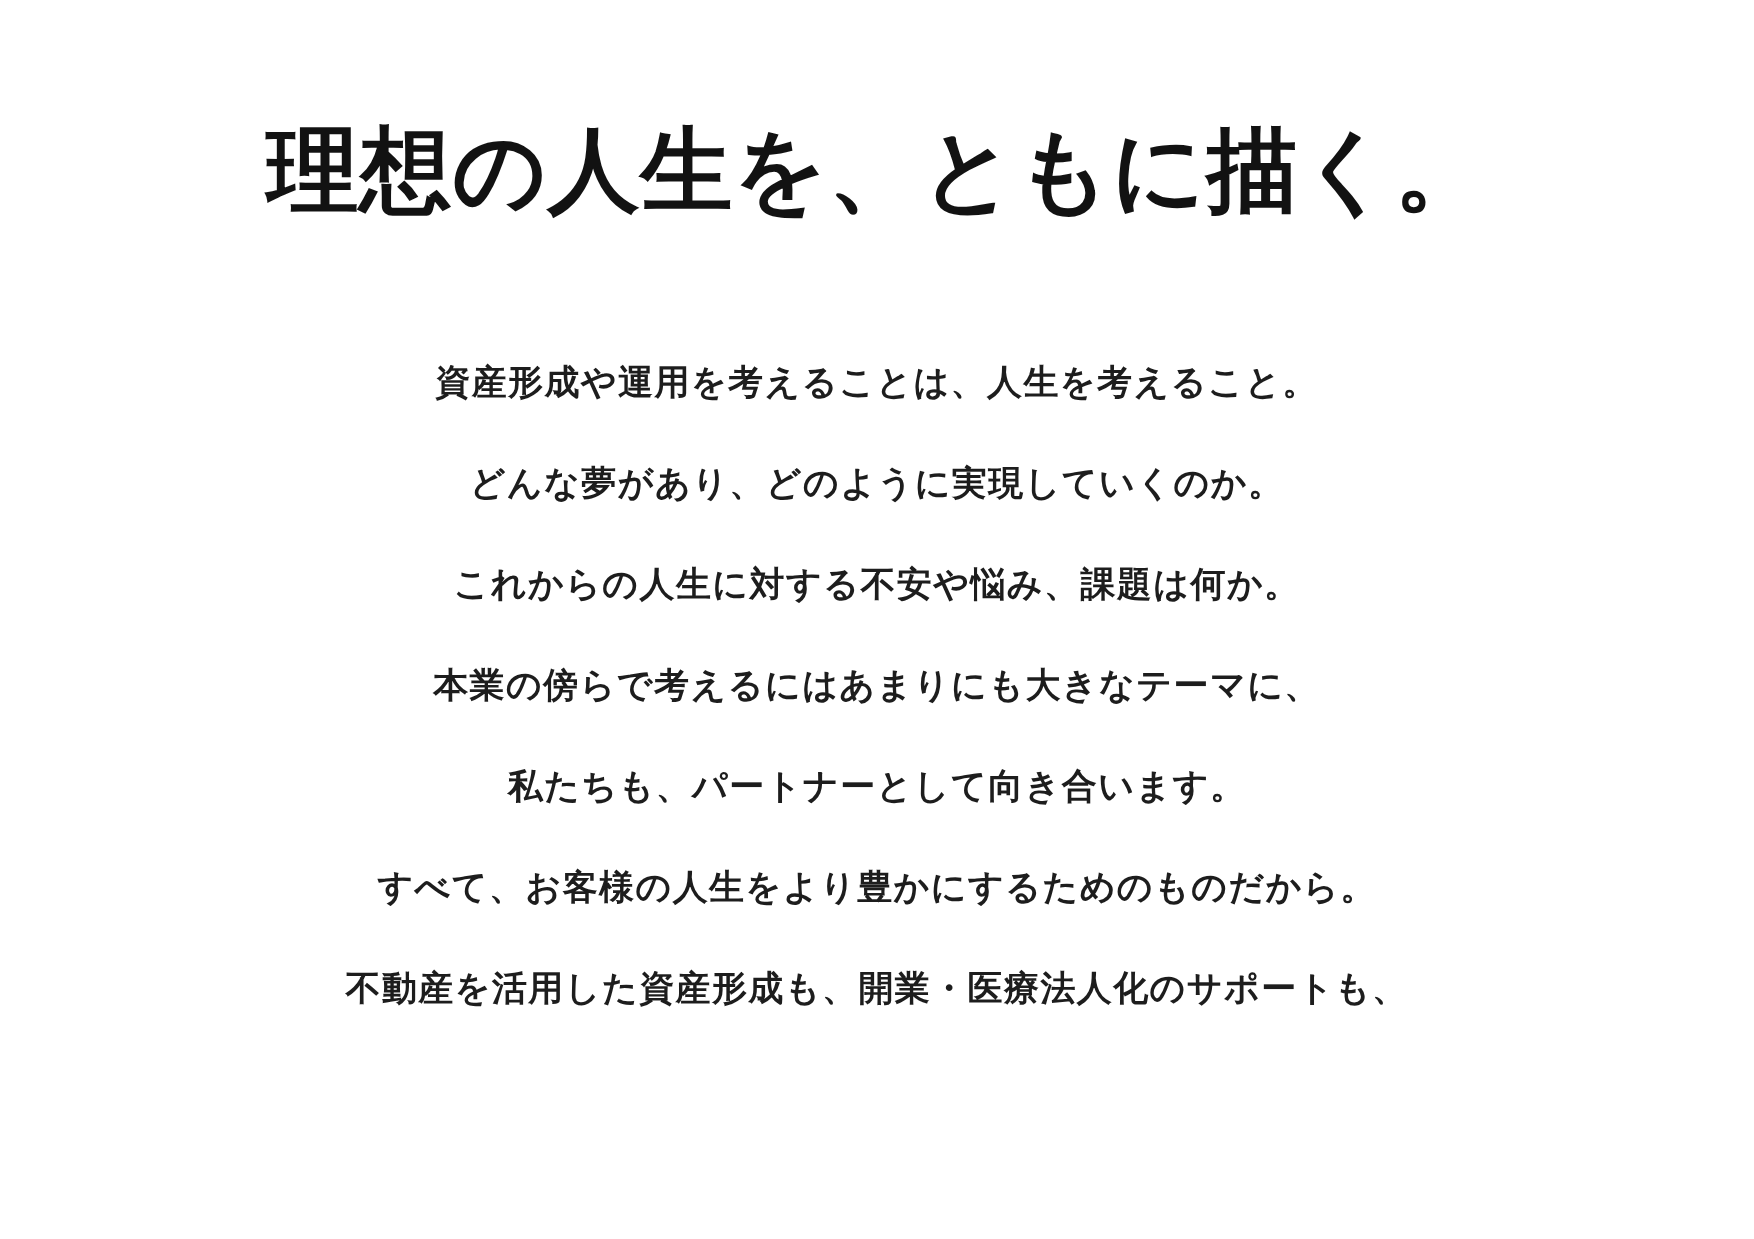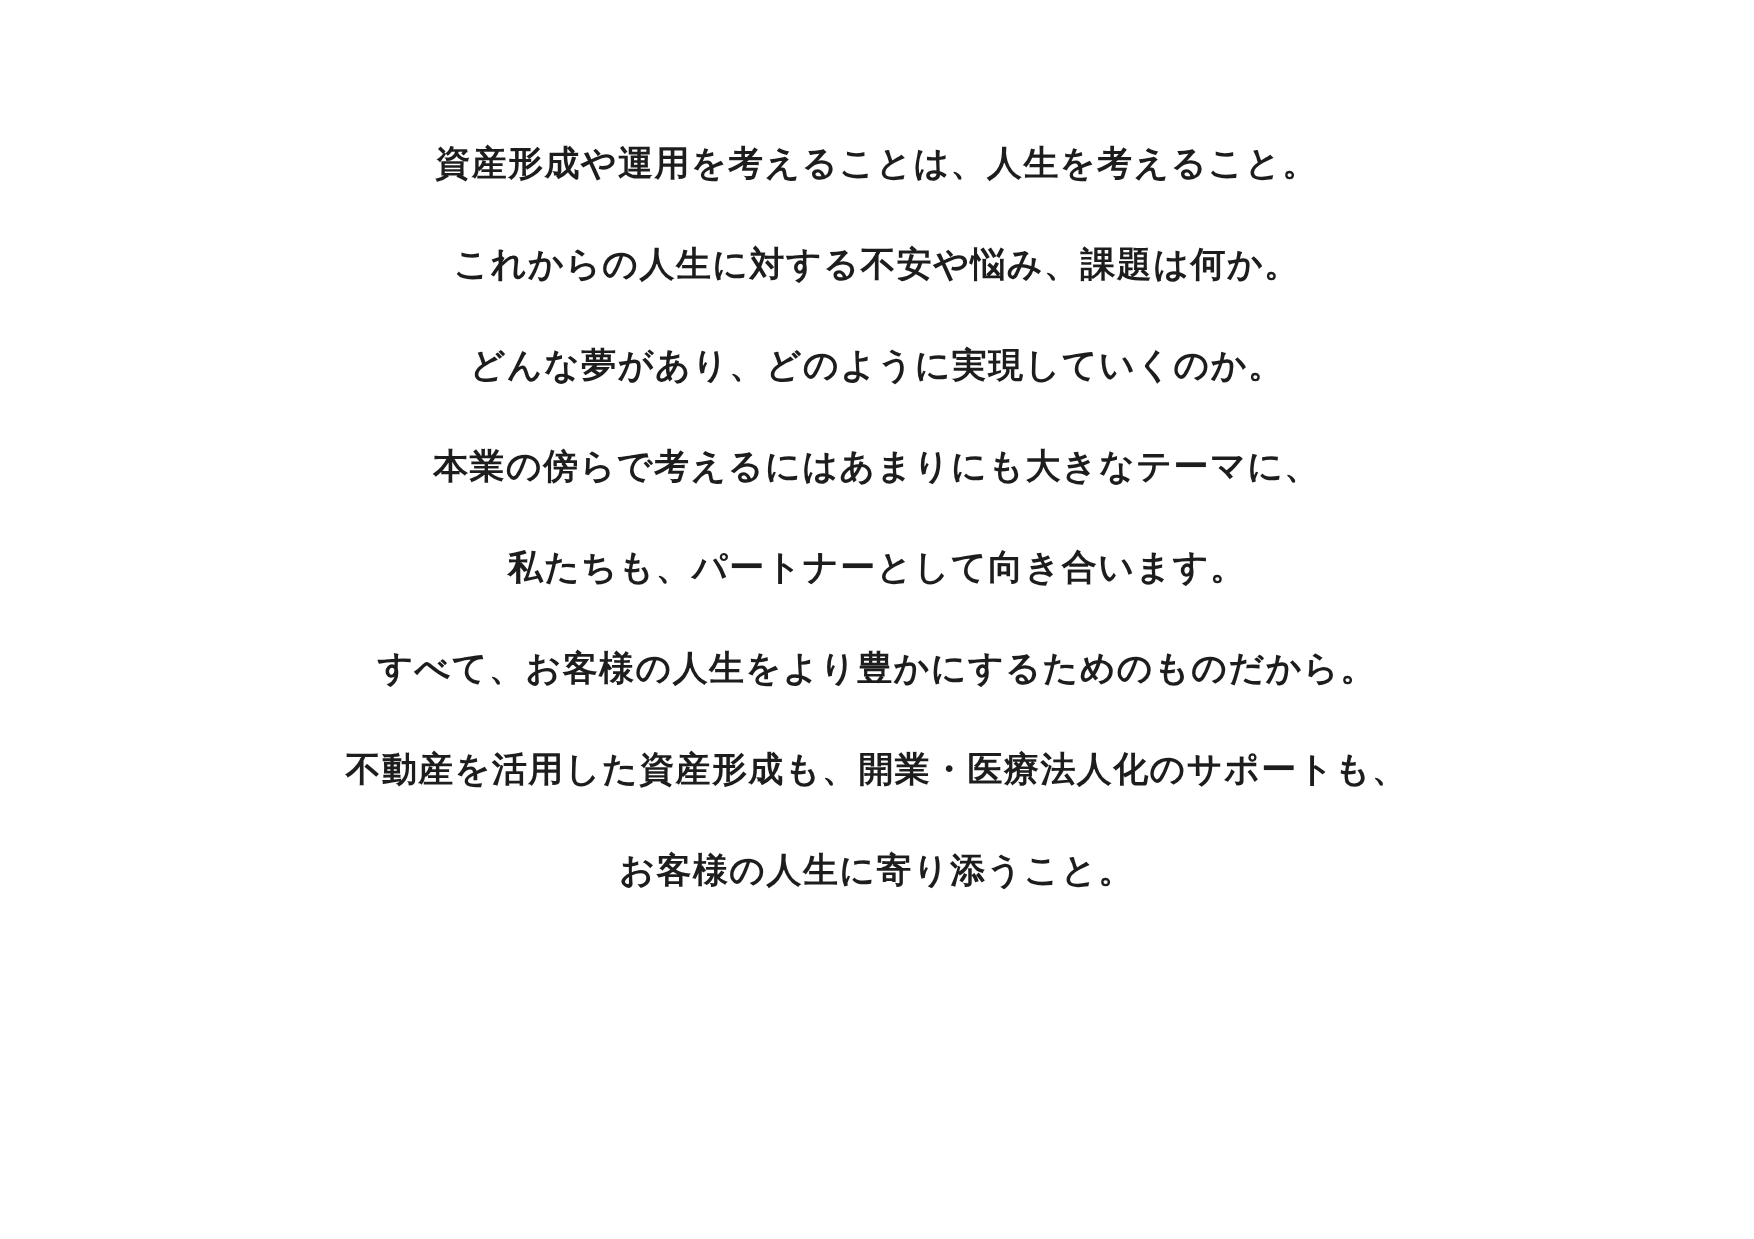--- a/index.html
+++ b/index.html
@@ -48,26 +48,26 @@
     letter-spacing: 0.04em;
     color: #1d1d1d;
     white-space: nowrap;
   }
 </style>
 </head>
 <body>
 
 <div class="page">
 
+  <h1 class="headline">理想の人生を、ともに描く。</h1>
 
   <div class="body-copy">
     <p class="body-line">資産形成や運用を考えることは、人生を考えること。</p>
+    <p class="body-line">どんな夢があり、どのように実現していくのか。</p>
     <p class="body-line">これからの人生に対する不安や悩み、課題は何か。</p>
-    <p class="body-line">どんな夢があり、どのように実現していくのか。</p>
     <p class="body-line">本業の傍らで考えるにはあまりにも大きなテーマに、</p>
     <p class="body-line">私たちも、パートナーとして向き合います。</p>
     <p class="body-line">すべて、お客様の人生をより豊かにするためのものだから。</p>
     <p class="body-line">不動産を活用した資産形成も、開業・医療法人化のサポートも、</p>
-    <p class="body-line">お客様の人生に寄り添うこと。</p>
 
   </div>
 
 </div>
 
 </body></html>

